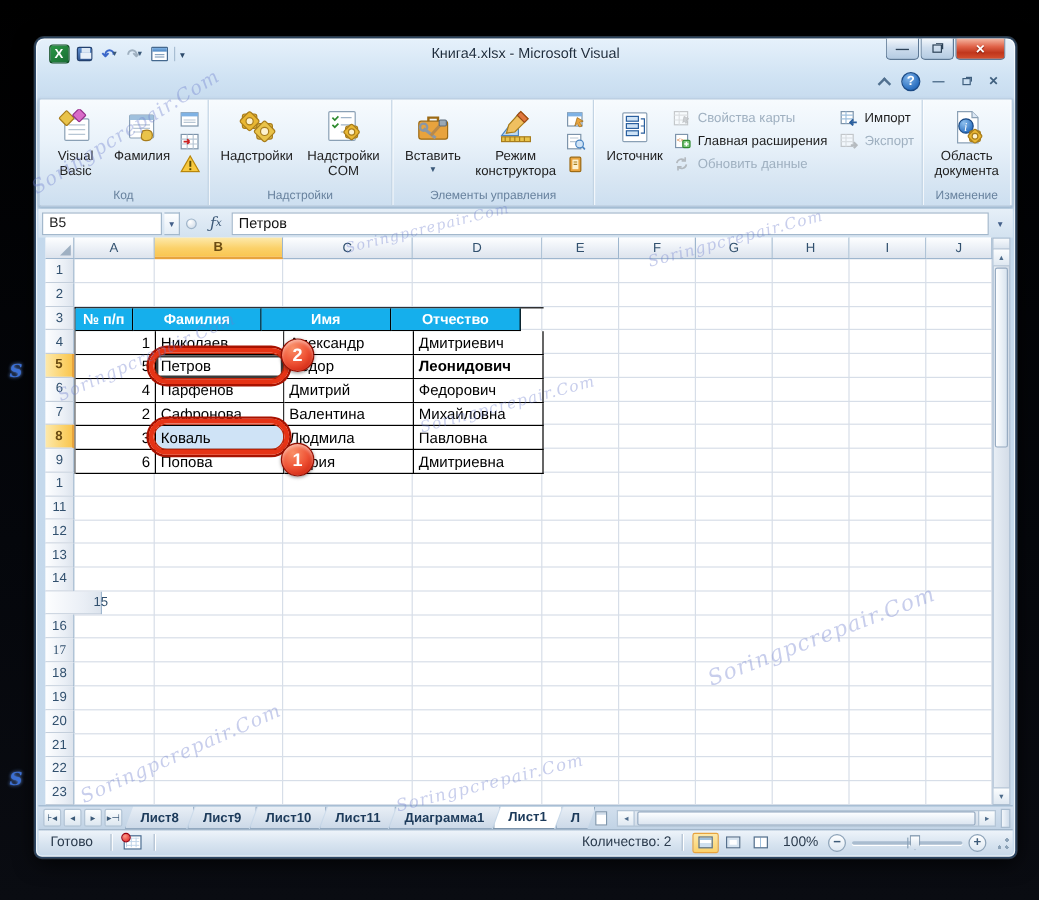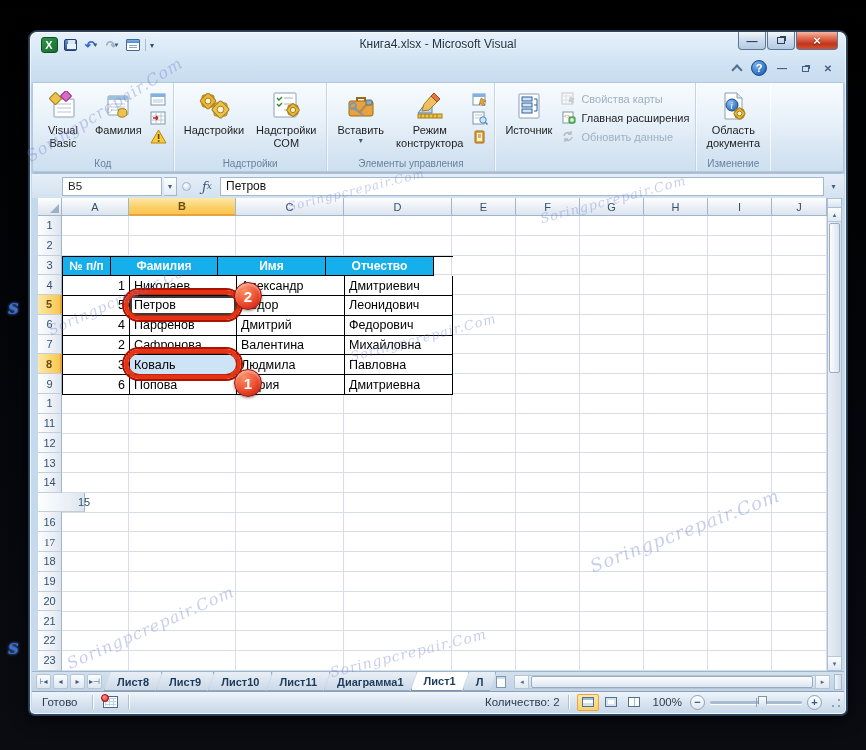--- a/index.html
+++ b/index.html
@@ -66,21 +66,21 @@
   .smallitem { display:flex; align-items:center; gap:4px; font-size:11px; color:#1e1e1e; white-space:nowrap; height:19px; }
   .smallitem.disabled { color:#9fb0c0; }
   .smallitem.disabled svg { opacity:.45; filter:grayscale(1); }
   .dropcaret { font-size:8px; color:#3a5878; line-height:4px; }
   .xmlcols { display:flex; gap:10px; padding-top:2px; }
   .xmlcol { display:flex; flex-direction:column; }
 
   
   #formulabar { position:absolute; left:2px; top:142px; width:812px; height:24px;
     background:linear-gradient(#e6eff8,#d3e2f0); display:flex; align-items:center; padding:2px 3px; gap:2px; }
-  #namebox { width:100px; height:19px; background:#fff; border:1px solid #a3b8cc; font-size:11.5px; color:#222; padding-left:5px; display:flex; align-items:center;margin-left:27px; }
+  #namebox { width:100px; height:19px; background:#fff; border:1px solid #a3b8cc; font-size:11.5px; color:#222; padding-left:5px; display:flex; align-items:center; }
   #namedrop { width:13px; height:19px; display:flex; align-items:center; justify-content:center; font-size:8px; color:#44608a; border:1px solid #a3b8cc; border-left:none; background:linear-gradient(#fdfeff,#e4edf6); }
   .fb-dot { width:9px; height:9px; border-radius:50%; background:radial-gradient(circle at 35% 30%,#fff,#c9d6e4); border:1px solid #9fb4c9; margin:0 3px; }
   #fxbtn { width:22px; height:19px; display:flex; align-items:center; justify-content:center; font-family:"DejaVu Serif", serif; font-style:italic; font-size:13px; color:#3c5877; }
   #formula-input { flex:1; height:19px; background:#fff; border:1px solid #a3b8cc; font-size:12px; color:#111; padding-left:5px; display:flex; align-items:center; }
   #fb-chev { width:15px; height:19px; display:flex; align-items:center; justify-content:center; font-size:8px; color:#44608a; }
 
   
   #grid { position:absolute; left:8px; top:166px; width:789px; height:473px; background:#fff; }
   #col-headers { position:absolute; left:0; top:0; height:18px; width:100%; display:flex; }
   .chead { height:18px; border-right:1px solid #9eb6ce; border-bottom:1px solid #9eb6ce;
@@ -407,20 +407,42 @@
             <div class="smallitem disabled">
               <span class="sicon">
                   <svg width="15" height="13" viewBox="0 0 15 13">
                     <path d="M3 6 a4 4 0 0 1 7 -2" fill="none" stroke="#4d86c2" stroke-width="1.4"></path>
                     <path d="M10 1 v3 h-3" fill="none" stroke="#4d86c2" stroke-width="1.4"></path>
                     <path d="M11 7 a4 4 0 0 1 -7 2" fill="none" stroke="#4d86c2" stroke-width="1.4"></path>
                     <path d="M4 12 v-3 h3" fill="none" stroke="#4d86c2" stroke-width="1.4"></path>
                   </svg>
                 </span>
               <span>Обновить данные</span>
+            </div>
+          </div>
+          <div class="xmlcol">
+            <div class="smallitem">
+              <span class="sicon">
+                  <svg width="15" height="13" viewBox="0 0 15 13">
+                    <rect x="1" y="1" width="10" height="10" fill="#fff" stroke="#7d94ab"></rect>
+                    <path d="M1 4 h10 M1 7 h10 M5 1 v10" stroke="#9fc0dd"></path>
+                    <path d="M14 10 l-5 0 M11 7.5 l-2.5 2.5 2.5 2.5" stroke="#2a5f9e" stroke-width="1.6" fill="none"></path>
+                  </svg>
+                </span>
+              <span>Импорт</span>
+            </div>
+            <div class="smallitem disabled">
+              <span class="sicon">
+                  <svg width="15" height="13" viewBox="0 0 15 13">
+                    <rect x="1" y="1" width="10" height="10" fill="#fff" stroke="#7d94ab"></rect>
+                    <path d="M1 4 h10 M1 7 h10 M5 1 v10" stroke="#b7c6d4"></path>
+                    <path d="M9 10 l5 0 M11.5 7.5 l2.5 2.5 -2.5 2.5" stroke="#5f7d9e" stroke-width="1.6" fill="none"></path>
+                  </svg>
+                </span>
+              <span>Экспорт</span>
             </div>
           </div>
         </div>
       </div>
 
       <div class="rgroup" style="border-right:none;">
         <div class="bigbtn">
           <span class="icon32">
             <svg width="30" height="30" viewBox="0 0 30 30">
                 <path d="M7 2 h12 l5 5 v21 h-17 z" fill="#fff" stroke="#8aa0b5"></path>
@@ -542,21 +564,21 @@
             <div class="trow">
               <div class="tcell num" style="width: 67px; height: 19.78px;">1</div>
               <div class="tcell" style="width: 107px; height: 19.78px;">Николаев</div>
               <div class="tcell" style="width: 108px; height: 19.78px;">Александр</div>
               <div class="tcell" style="width: 108px; height: 19.78px;">Дмитриевич</div>
             </div>
             <div class="trow">
               <div class="tcell num" style="width: 67px; height: 19.78px;">5</div>
               <div class="tcell active-edit" style="width: 107px; height: 19.78px;">Петров</div>
               <div class="tcell" style="width: 108px; height: 19.78px;">Федор</div>
-              <div class="tcell" style="width: 108px; height: 19.78px;">Леонидович</div>
+              <div class="tcell" style="width: 108px; height: 19.78px; font-weight: bold;">Леонидович</div>
             </div>
             <div class="trow">
               <div class="tcell num" style="width: 67px; height: 19.78px;">4</div>
               <div class="tcell" style="width: 107px; height: 19.78px;">Парфенов</div>
               <div class="tcell" style="width: 108px; height: 19.78px;">Дмитрий</div>
               <div class="tcell" style="width: 108px; height: 19.78px;">Федорович</div>
             </div>
             <div class="trow">
               <div class="tcell num" style="width: 67px; height: 19.78px;">2</div>
               <div class="tcell" style="width: 107px; height: 19.78px;">Сафронова</div>

